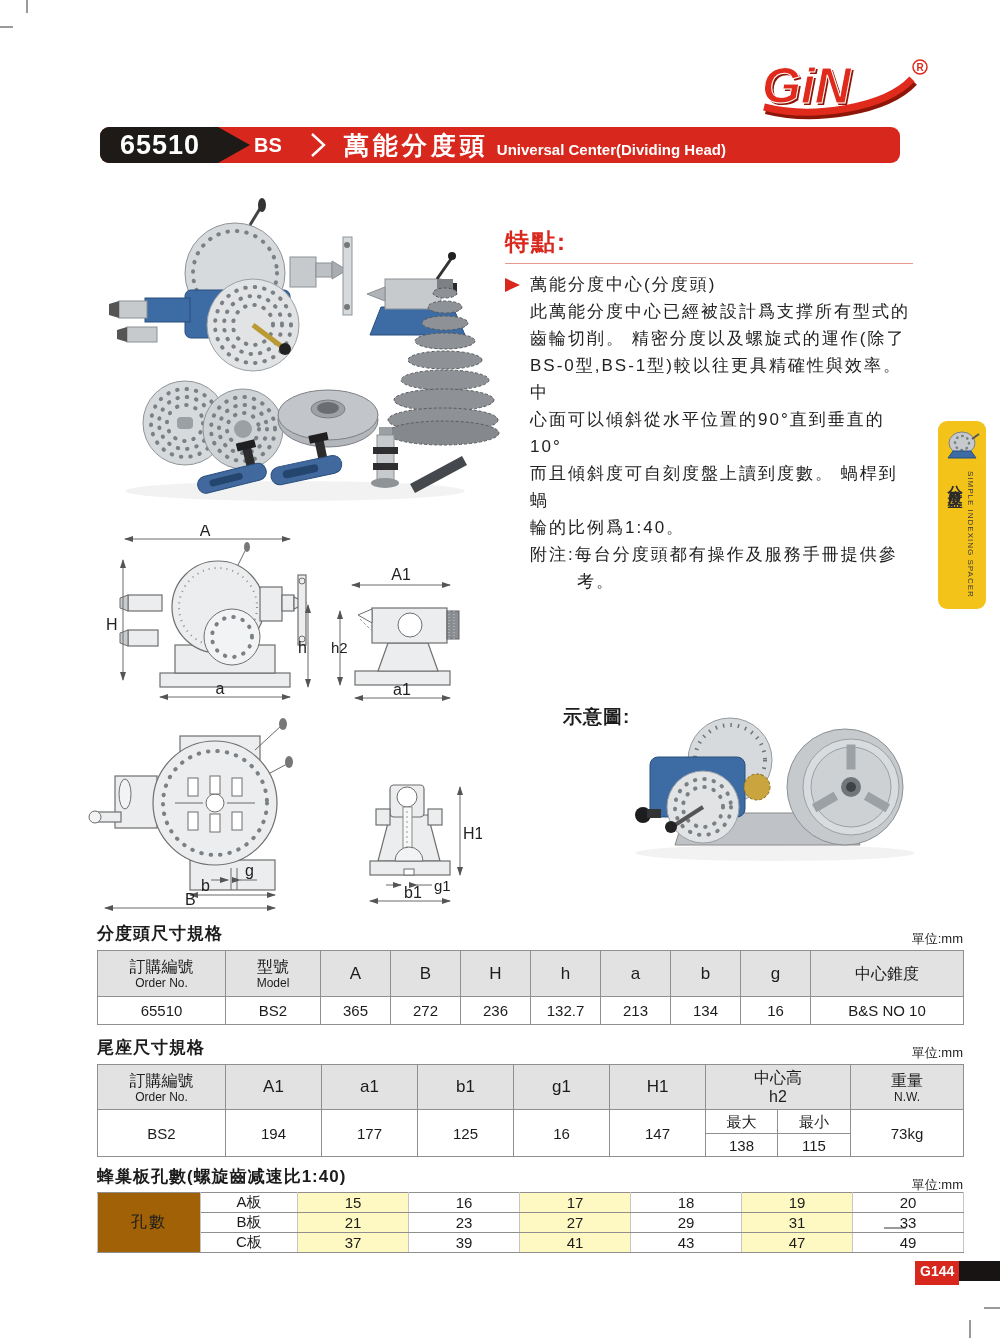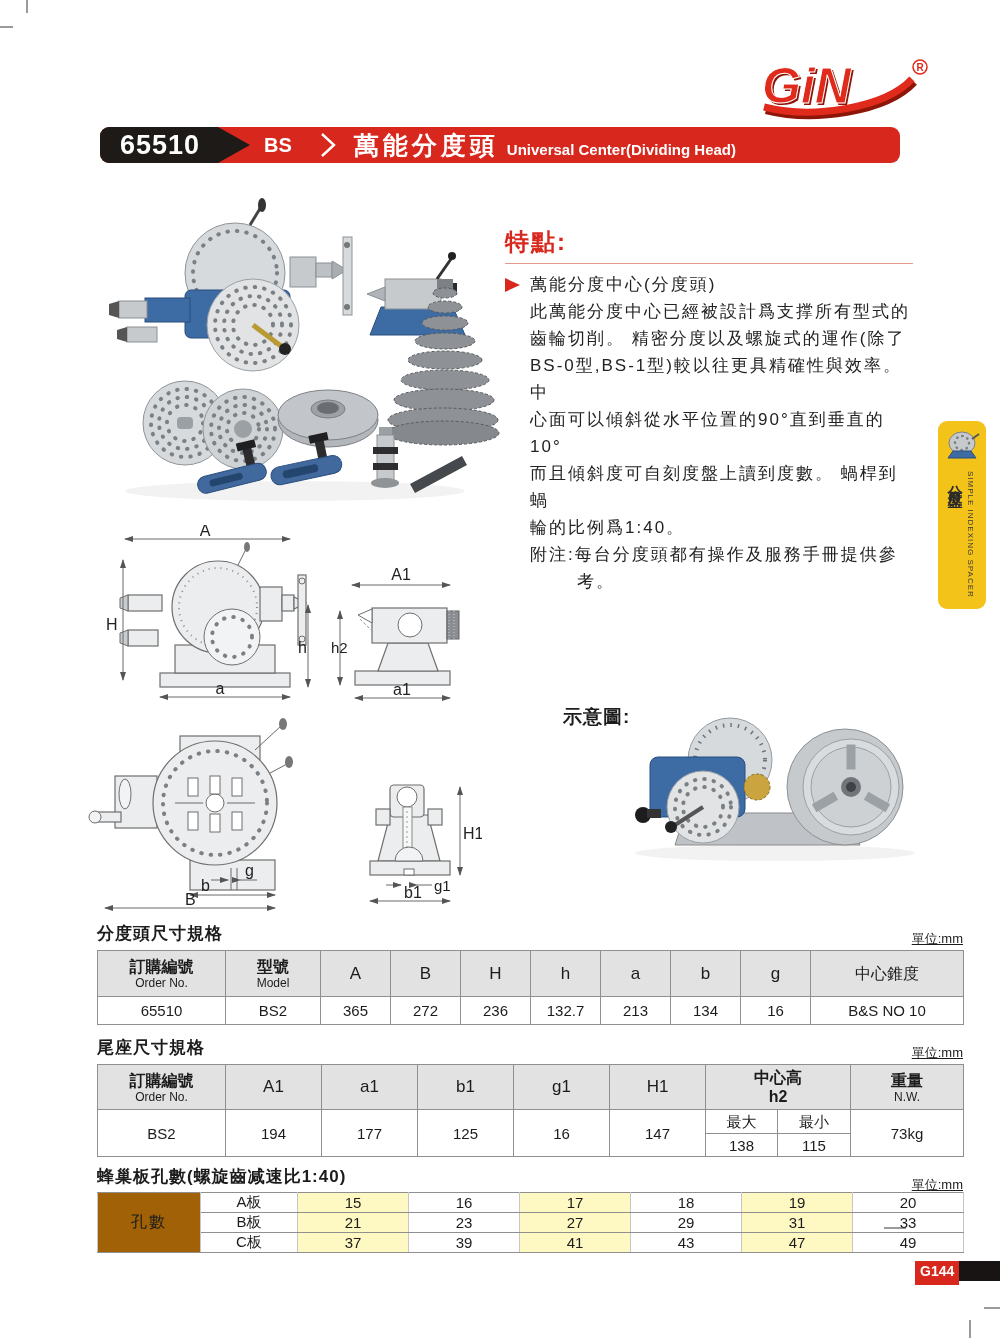--- a/index.html
+++ b/index.html
@@ -10,21 +10,21 @@
 
   
   .mark{position:absolute;background:#9a9a9a;}
 
   
   .hbar{left:100px;top:127px;width:800px;height:36px;background:#D8281E;border-radius:9px;display:flex;align-items:center;}
   .pill{position:relative;width:150px;height:36px;background:#1d1a18;border-radius:9px 0 0 9px;
         clip-path:polygon(0 0,118px 0,150px 18px,118px 36px,0 36px);
         display:flex;align-items:center;justify-content:center;padding-right:30px;box-sizing:border-box;flex:0 0 auto;}
   .pill span{color:#fff;font-size:27px;font-weight:bold;letter-spacing:1px;}
-  .series{color:#fff;font-size:20px;font-weight:bold;margin-left:14px;}
+  .series{color:#fff;font-size:20px;font-weight:bold;margin-left:4px;}
   .chev{margin-left:26px;flex:0 0 auto;}
   .tzh{color:#fff;font-size:25px;font-weight:bold;letter-spacing:4px;margin-left:14px;}
   .ten{color:#fff;font-size:15px;font-weight:bold;margin-left:8px;margin-top:8px;}
 
   
   .fwrap{left:505px;top:226px;width:408px;}
   .fhead{color:#D8281E;font-size:24px;font-weight:bold;letter-spacing:2px;}
   .frule{height:1px;background:#E8998C;margin-top:5px;}
   .flines{margin-top:7px;}
   .fline{font-size:17px;letter-spacing:2px;line-height:27px;color:#222;padding-left:25px;}
@@ -37,25 +37,25 @@
   .schlabel{left:563px;top:704px;font-size:19px;font-weight:bold;letter-spacing:1px;}
   .acc{left:612px;top:858px;font-size:17px;letter-spacing:1px;line-height:23px;}
 
   
   .tab{left:938px;top:421px;width:48px;height:188px;background:#F4C31A;border-radius:9px;}
   .tab-zh{position:absolute;left:7px;top:52px;writing-mode:vertical-rl;font-size:15px;font-weight:bold;letter-spacing:4px;color:#2b2b2b;}
   .tab-en{position:absolute;left:28px;top:50px;writing-mode:vertical-rl;font-size:8px;letter-spacing:1px;color:#3a3a3a;}
 
   
   .ttitle{font-size:17px;font-weight:bold;letter-spacing:1px;}
-  .tunit{font-size:13px;text-align:right;width:120px;text-decoration:underline;}
+  .tunit{font-size:13px;text-align:right;width:120px;}
   table.t{border-collapse:collapse;table-layout:fixed;}
   table.t td,table.t th{border:1px solid #8f8f8f;text-align:center;vertical-align:middle;padding:0;font-weight:normal;}
   .hdr{background:#E2E2E2;}
-  .hzh{font-size:16px;font-weight:bold;line-height:19px;}
+  .hzh{font-size:16px;font-weight:normal;line-height:19px;}
   .hen{font-size:12px;line-height:14px;}
   .hdim{font-size:17px;font-weight:bold;}
   .val{font-size:15px;}
   .valb{font-size:15px;font-weight:bold;}
   table.t3 td{border-top:1px solid #8f8f8f;border-bottom:1px solid #8f8f8f;border-left:1px solid #c6c6c6;border-right:1px solid #c6c6c6;}
   .shade{background:#fef9c3;}
   .rowhdr{background:#a16207;font-size:16px;font-weight:bold;letter-spacing:2px;}
 
   
   .badge{left:898px;top:1261px;display:flex;height:24px;margin-left:17px;}

